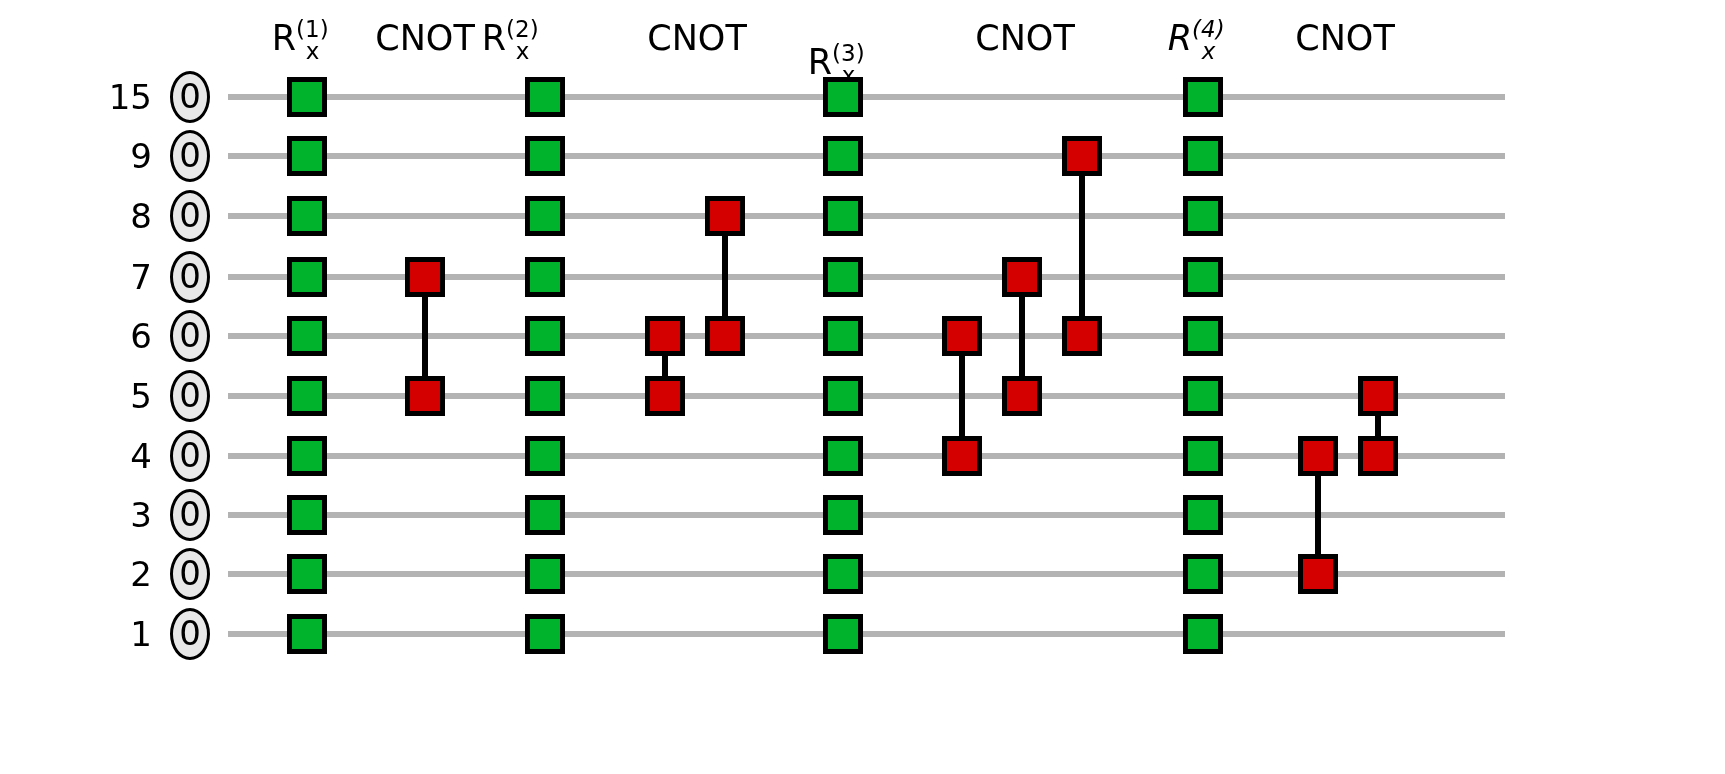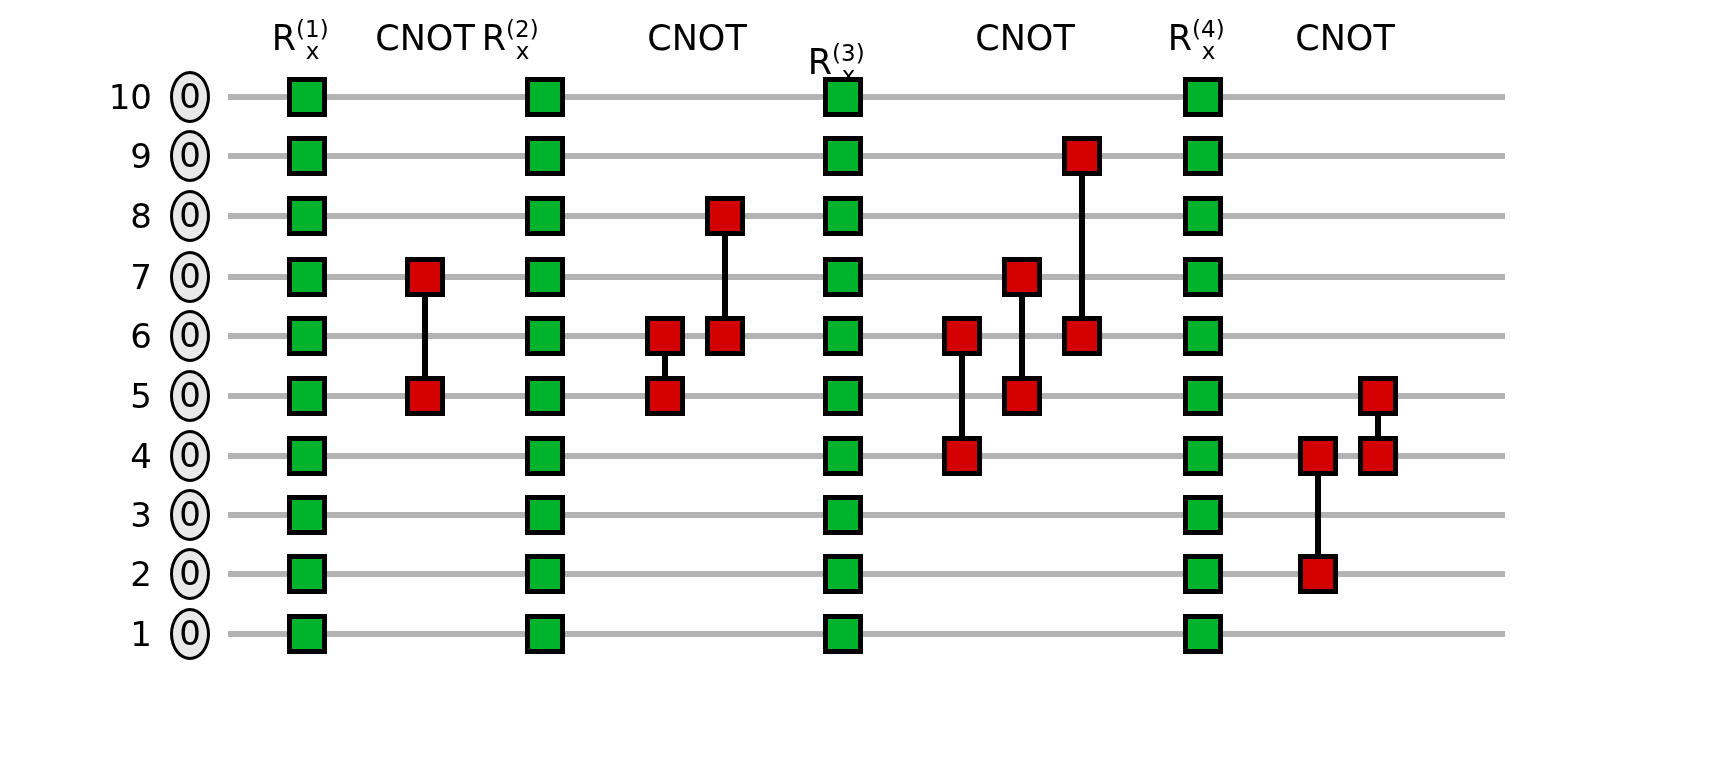--- a/index.html
+++ b/index.html
@@ -105,21 +105,21 @@
 <div class="wire" style="left: 228px; top: 97px; width: 1277px;"></div>
     <div class="wire" style="left: 228px; top: 156px; width: 1277px;"></div>
     <div class="wire" style="left: 228px; top: 216px; width: 1277px;"></div>
     <div class="wire" style="left: 228px; top: 277px; width: 1277px;"></div>
     <div class="wire" style="left: 228px; top: 336px; width: 1277px;"></div>
     <div class="wire" style="left: 228px; top: 396px; width: 1277px;"></div>
     <div class="wire" style="left: 228px; top: 456px; width: 1277px;"></div>
     <div class="wire" style="left: 228px; top: 515px; width: 1277px;"></div>
     <div class="wire" style="left: 228px; top: 574px; width: 1277px;"></div>
     <div class="wire" style="left: 228px; top: 634px; width: 1277px;"></div>
-    <div class="qubit-label" style="left: 152px; top: 97px;">10</div>
+    <div class="qubit-label" style="left: 152px; top: 97px;">15</div>
     <div class="init-state" style="left: 190px; top: 97px;">
       <span>0</span>
     </div>
     <div class="qubit-label" style="left: 152px; top: 156px;">9</div>
     <div class="init-state" style="left: 190px; top: 156px;">
       <span>0</span>
     </div>
     <div class="qubit-label" style="left: 152px; top: 216px;">8</div>
     <div class="init-state" style="left: 190px; top: 216px;">
       <span>0</span>
@@ -151,21 +151,21 @@
     <div class="qubit-label" style="left: 152px; top: 634px;">1</div>
     <div class="init-state" style="left: 190px; top: 634px;">
       <span>0</span>
     </div>
     <div class="col-label" style="left: 307px; top: 38px;"><span class="rx-base">R</span><span class="sup">(1)</span><span class="sub">x</span></div>
     <div class="col-label" style="left: 425px; top: 38px;">CNOT</div>
     <div class="col-label" style="left: 517px; top: 38px;"><span class="rx-base">R</span><span class="sup">(2)</span><span class="sub">x</span></div>
     <div class="col-label" style="left: 697px; top: 38px;">CNOT</div>
     <div class="col-label" style="left: 843px; top: 38px; margin-top: 24px;"><span class="rx-base">R</span><span class="sup">(3)</span><span class="sub">x</span></div>
     <div class="col-label" style="left: 1025px; top: 38px;">CNOT</div>
-    <div class="col-label" style="left: 1203px; top: 38px;"><span class="rx-base">R</span><span class="sup">(4)</span><span class="sub">x</span></div>
+    <div class="col-label" style="left: 1203px; top: 38px; font-style: italic;"><span class="rx-base">R</span><span class="sup">(4)</span><span class="sub">x</span></div>
     <div class="col-label" style="left: 1345px; top: 38px;">CNOT</div>
     <div class="gate rx" style="left: 307px; top: 97px;"></div>
     <div class="gate rx" style="left: 307px; top: 156px;"></div>
     <div class="gate rx" style="left: 307px; top: 216px;"></div>
     <div class="gate rx" style="left: 307px; top: 277px;"></div>
     <div class="gate rx" style="left: 307px; top: 336px;"></div>
     <div class="gate rx" style="left: 307px; top: 396px;"></div>
     <div class="gate rx" style="left: 307px; top: 456px;"></div>
     <div class="gate rx" style="left: 307px; top: 515px;"></div>
     <div class="gate rx" style="left: 307px; top: 574px;"></div>

